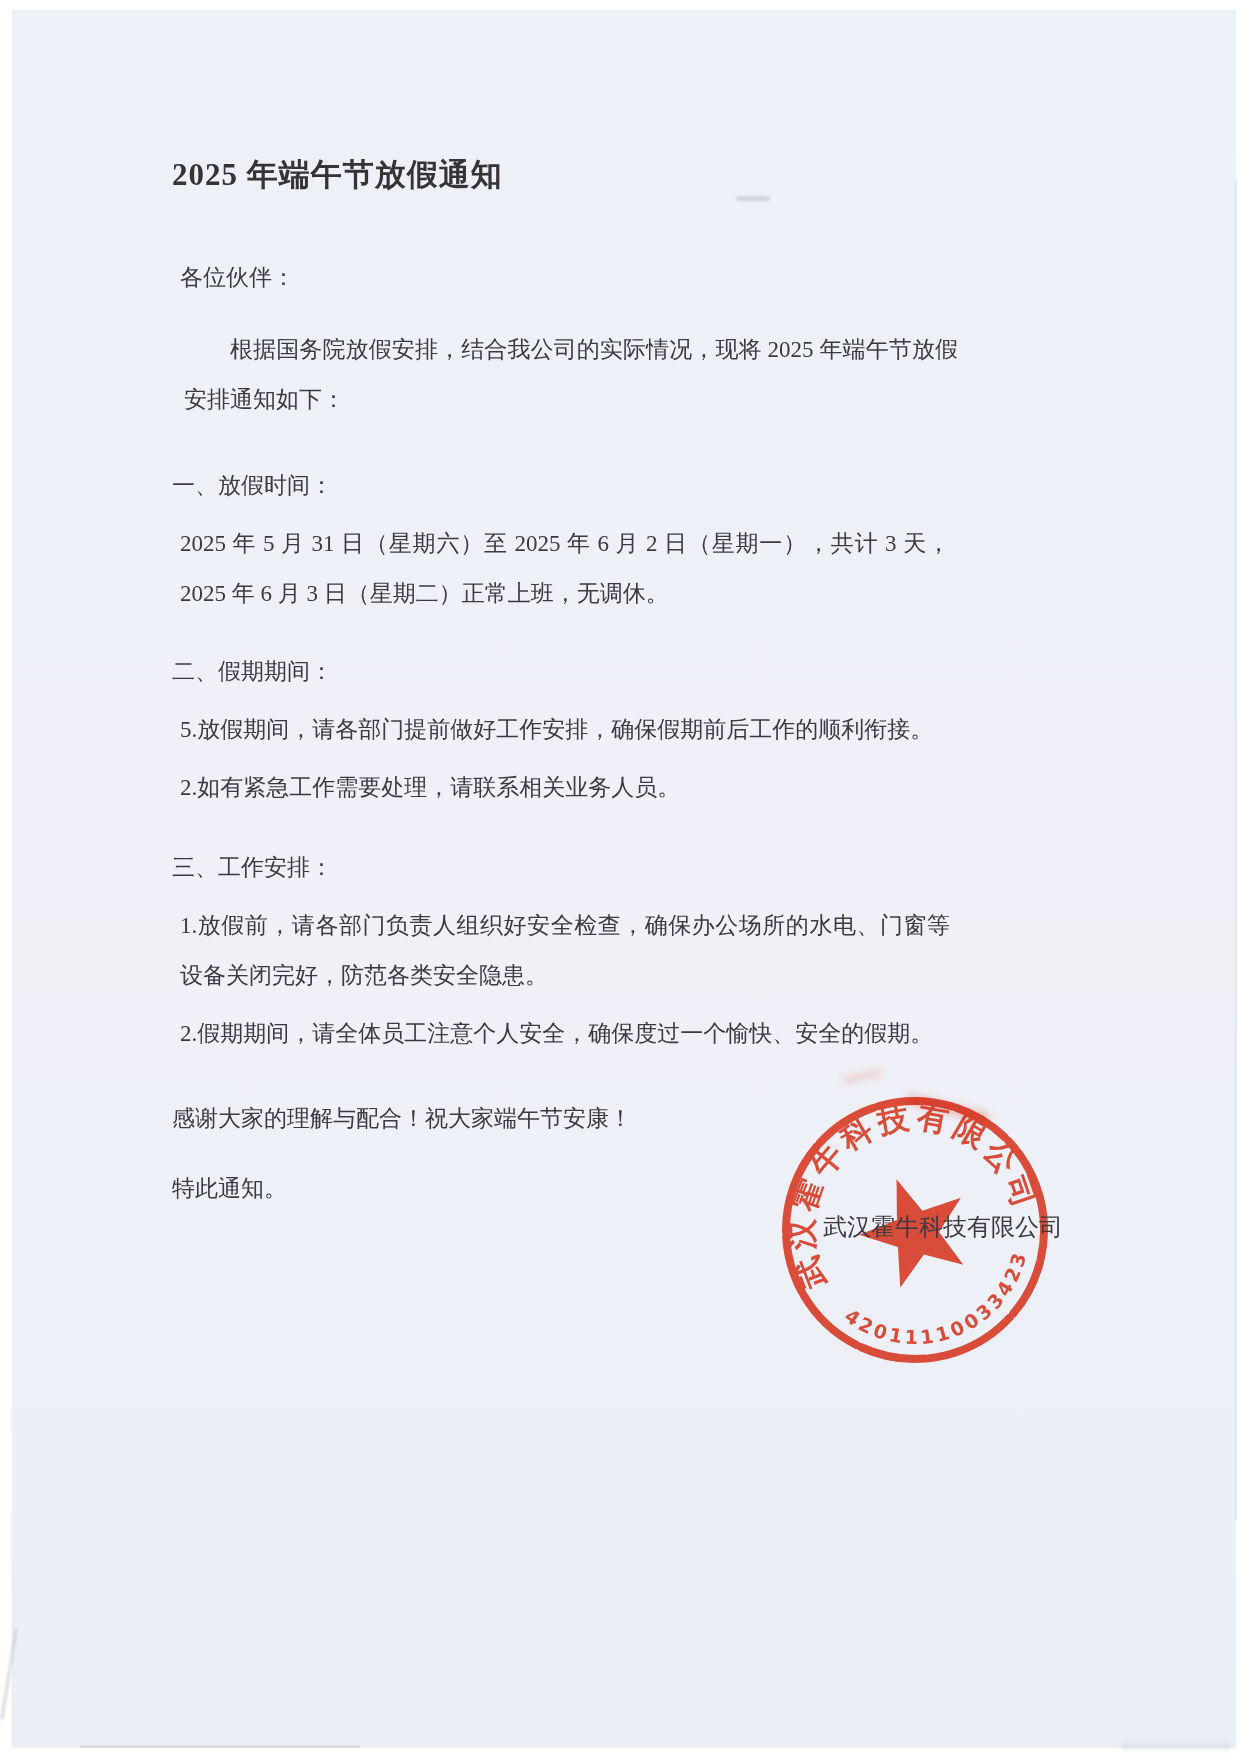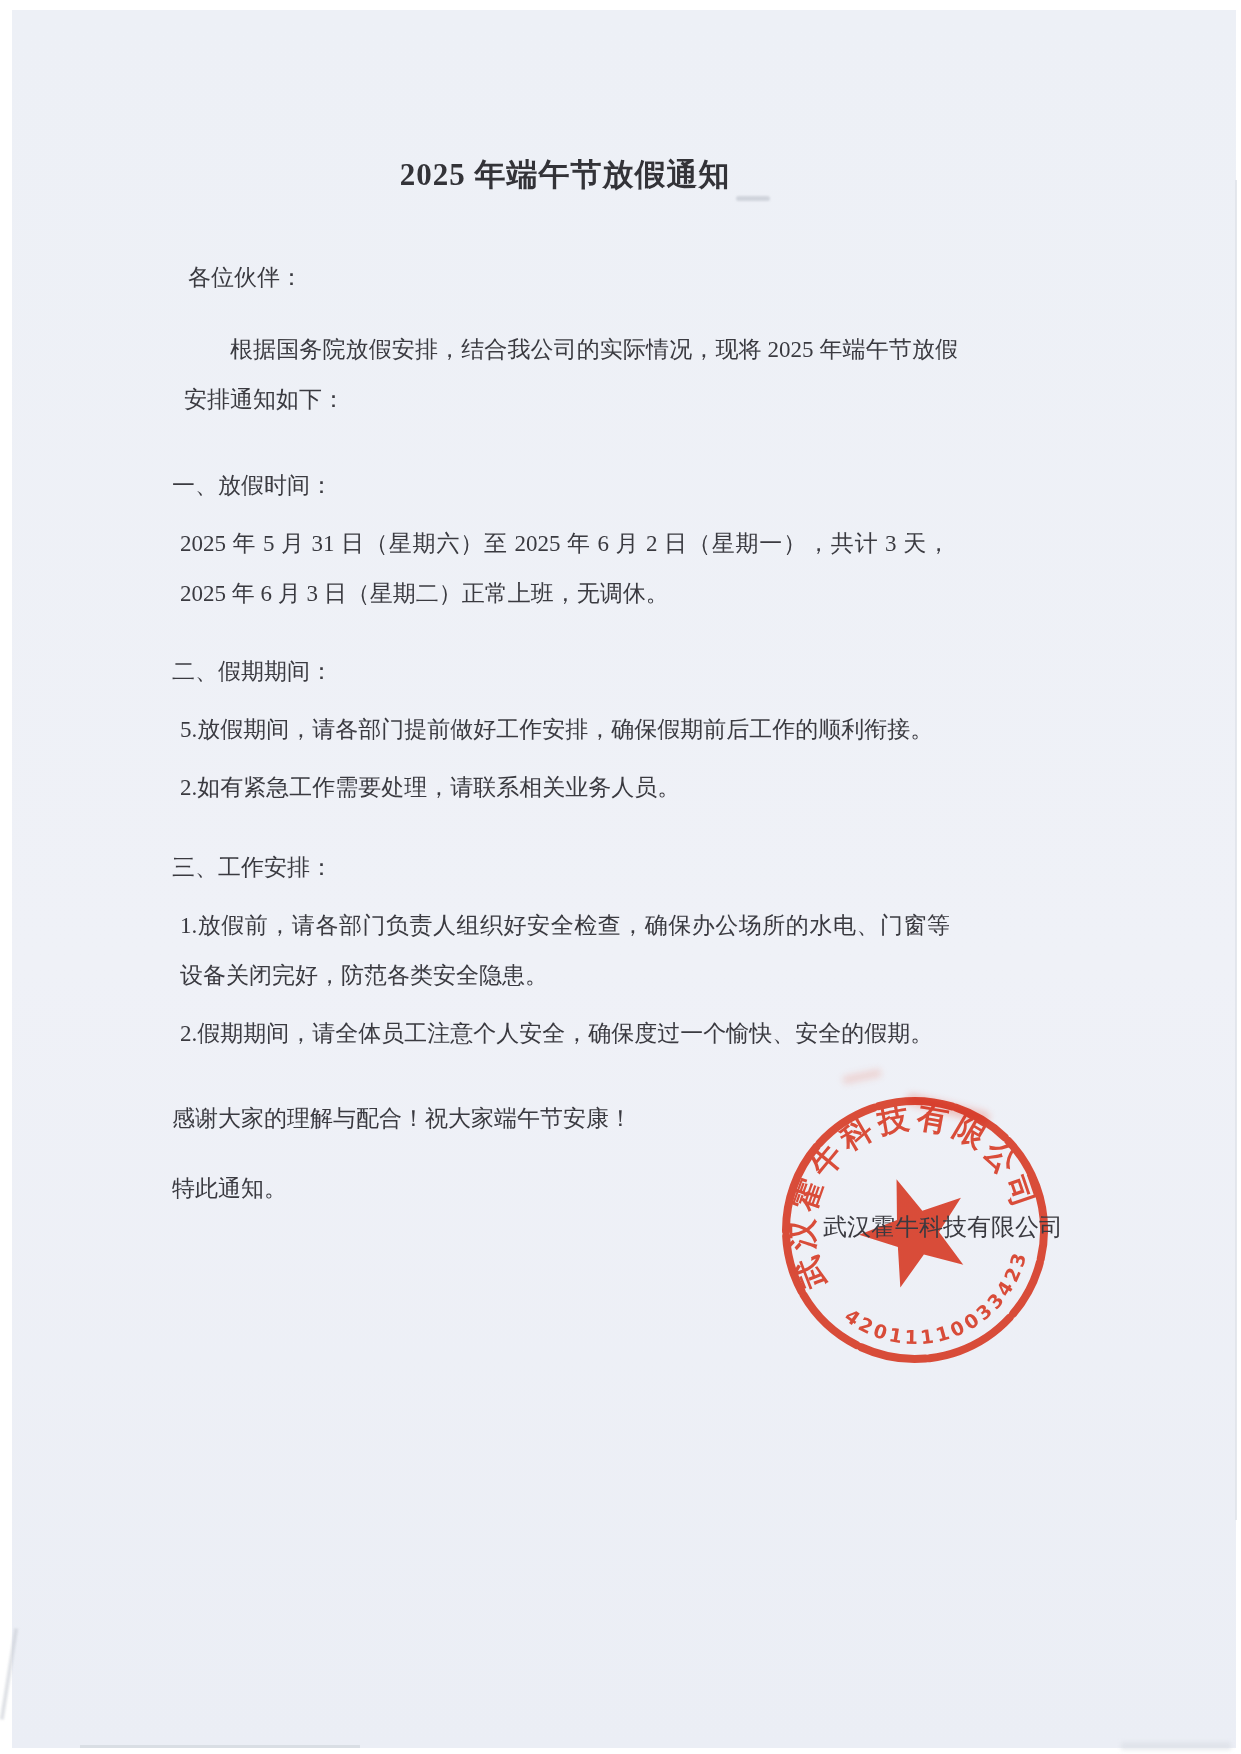--- a/index.html
+++ b/index.html
@@ -26,24 +26,24 @@
   .content{
     position:absolute;
     left:172px;top:138px;width:786px;
     font-size:23px;line-height:50px;
     color:#3a3a40;
     text-align:justify;
     font-weight:500;
   }
   .notice-title{
     font-size:31px;font-weight:bold;line-height:46px;
-    text-align:center;color:#333338;
+    color:#333338;
     margin:14px 0 0 0;letter-spacing:1px;
   }
-  .salutation{margin:55px 0 0 16px;}
+  .salutation{margin:55px 0 0 8px;}
   .intro{margin:22px 0 0 12px;text-indent:2em;}
   .sec-heading{margin:32px 0 0 0;}
   .sec-line{margin:8px;}
   .sec-1 .sec-heading{margin-top:36px;}
   .sec-2 .sec-heading{margin-top:28px;}
   .sec-3 .sec-heading{margin-top:30px;}
   .thanks{margin:35px 0 0 0;}
   .closing{margin:20px 0 0 0;}
 
   .signature-block{

